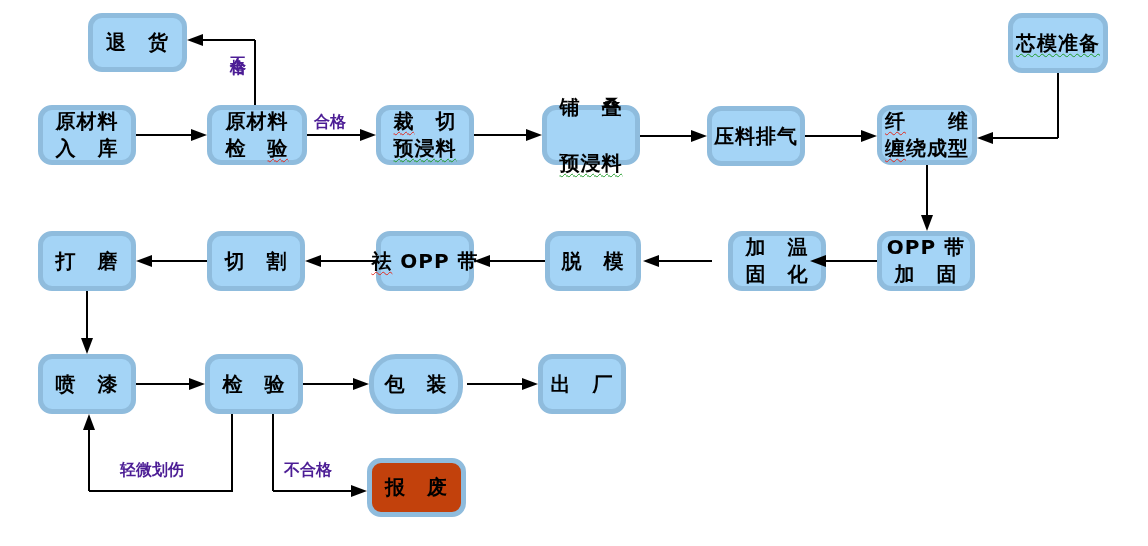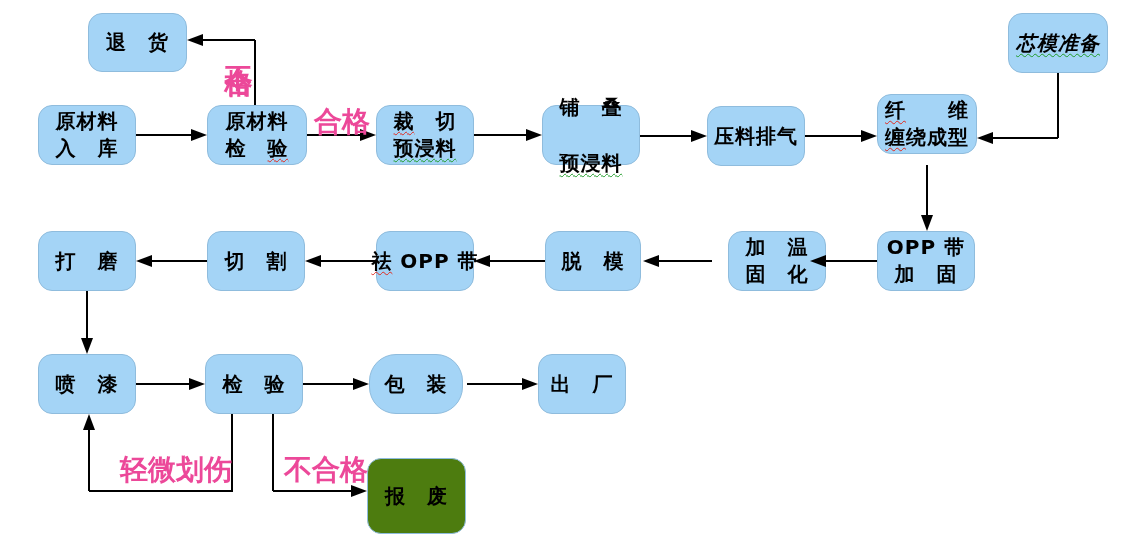--- a/index.html
+++ b/index.html
@@ -12,21 +12,21 @@
     width: 1148px;
     height: 546px;
     background: #ffffff;
     overflow: hidden;
     font-family: "DejaVu Sans", "Liberation Sans", sans-serif;
   }
   .node {
     position: absolute;
     box-sizing: border-box;
     border-radius: 14px;
-    border: 1px solid #6d28d9;
+    border: 5px solid #6d28d9;
     display: flex;
     flex-direction: column;
     align-items: center;
     justify-content: center;
     font-weight: bold;
     font-size: 20px;
     color: #000000;
     letter-spacing: 1px;
     text-align: center;
   }
@@ -57,39 +57,39 @@
     width: 0;
     height: 0;
   }
   .ahead-right { border-top: 6px solid transparent; border-bottom: 6px solid transparent; border-left: 16px solid #000; }
   .ahead-left  { border-top: 6px solid transparent; border-bottom: 6px solid transparent; border-right: 16px solid #000; }
   .ahead-down  { border-left: 6px solid transparent; border-right: 6px solid transparent; border-top: 16px solid #000; }
   .ahead-up    { border-left: 6px solid transparent; border-right: 6px solid transparent; border-bottom: 16px solid #000; }
   .elabel {
     position: absolute;
     font-weight: bold;
-    font-size: 28px;
-    color: #ec4899;
+    font-size: 16px;
+    color: #4c1d95;
     white-space: pre;
     line-height: 22px;
   }
   .elabel.vertical {
     writing-mode: vertical-rl;
     text-orientation: upright;
     letter-spacing: 1px;
   }
 </style>
 </head>
 <body>
 
 <div id="canvas" class="canvas" style="width: 1148px; height: 546px; background: rgb(255, 255, 255);">
     <div class="node" style="left: 88px; top: 13px; width: 99px; height: 59px; background: rgb(164, 212, 246); border-color: rgb(143, 188, 221);">
       <div class="node-line"><span>退　货</span></div>
     </div>
-    <div class="node" style="left: 1008px; top: 13px; width: 100px; height: 60px; background: rgb(164, 212, 246); border-color: rgb(143, 188, 221); font-style: italic;">
+    <div class="node" style="left: 1008px; top: 13px; width: 100px; height: 60px; background: rgb(164, 212, 246); border-color: rgb(143, 188, 221);">
       <div class="node-line"><span class="sq-green">芯模准备</span></div>
     </div>
     <div class="node" style="left: 38px; top: 105px; width: 98px; height: 60px; background: rgb(164, 212, 246); border-color: rgb(143, 188, 221);">
       <div class="node-line"><span>原材料</span></div>
       <div class="node-line"><span>入　库</span></div>
     </div>
     <div class="node" style="left: 207px; top: 105px; width: 100px; height: 60px; background: rgb(164, 212, 246); border-color: rgb(143, 188, 221);">
       <div class="node-line"><span>原材料</span></div>
       <div class="node-line"><span>检　</span><span class="sq-red">验</span></div>
     </div>
@@ -97,21 +97,21 @@
       <div class="node-line"><span class="sq-red">裁</span><span>　切</span></div>
       <div class="node-line"><span class="sq-green">预浸料</span></div>
     </div>
     <div class="node" style="left: 542px; top: 105px; width: 98px; height: 60px; background: rgb(164, 212, 246); border-color: rgb(143, 188, 221); gap: 29px;">
       <div class="node-line"><span>铺　叠</span></div>
       <div class="node-line"><span class="sq-green">预浸料</span></div>
     </div>
     <div class="node" style="left: 707px; top: 106px; width: 98px; height: 60px; background: rgb(164, 212, 246); border-color: rgb(143, 188, 221);">
       <div class="node-line"><span>压料排气</span></div>
     </div>
-    <div class="node" style="left: 877px; top: 94px; width: 100px; height: 60px; background: rgb(164, 212, 246); border-color: rgb(143, 188, 221);">
+    <div class="node" style="left: 877px; top: 105px; width: 100px; height: 60px; background: rgb(164, 212, 246); border-color: rgb(143, 188, 221);">
       <div class="node-line"><span class="sq-red">纤</span><span>　　维</span></div>
       <div class="node-line"><span class="sq-red">缠</span><span>绕成型</span></div>
     </div>
     <div class="node" style="left: 207px; top: 231px; width: 98px; height: 60px; background: rgb(164, 212, 246); border-color: rgb(143, 188, 221);">
       <div class="node-line"><span>切　割</span></div>
     </div>
     <div class="node" style="left: 38px; top: 231px; width: 98px; height: 60px; background: rgb(164, 212, 246); border-color: rgb(143, 188, 221);">
       <div class="node-line"><span>打　磨</span></div>
     </div>
     <div class="node" style="left: 376px; top: 231px; width: 98px; height: 60px; background: rgb(164, 212, 246); border-color: rgb(143, 188, 221);">
@@ -133,21 +133,21 @@
     </div>
     <div class="node" style="left: 205px; top: 354px; width: 98px; height: 60px; background: rgb(164, 212, 246); border-color: rgb(143, 188, 221);">
       <div class="node-line"><span>检　验</span></div>
     </div>
     <div class="node" style="left: 369px; top: 354px; width: 94px; height: 60px; background: rgb(164, 212, 246); border-color: rgb(143, 188, 221); border-radius: 27px;">
       <div class="node-line"><span>包　装</span></div>
     </div>
     <div class="node" style="left: 538px; top: 354px; width: 88px; height: 60px; background: rgb(164, 212, 246); border-color: rgb(143, 188, 221);">
       <div class="node-line"><span>出　厂</span></div>
     </div>
-    <div class="node" style="left: 367px; top: 458px; width: 99px; height: 76px; background: #4d7c0f; border-color: rgb(143, 188, 221);">
+    <div class="node" style="left: 367px; top: 458px; width: 99px; height: 59px; background: #c2410c; border-color: rgb(143, 188, 221);">
       <div class="node-line"><span>报　废</span></div>
     </div>
     <div class="seg" style="background: rgb(0, 0, 0); left: 136px; top: 134px; width: 57px; height: 2px;"></div>
     <div class="ahead ahead-right" style="left: 191px; top: 129px;"></div>
     <div class="seg" style="background: rgb(0, 0, 0); left: 254px; top: 40px; width: 2px; height: 65px;"></div>
     <div class="seg" style="background: rgb(0, 0, 0); left: 201px; top: 39px; width: 54px; height: 2px;"></div>
     <div class="ahead ahead-left" style="left: 187px; top: 34px;"></div>
     <div class="seg" style="background: rgb(0, 0, 0); left: 307px; top: 134px; width: 55px; height: 2px;"></div>
     <div class="ahead ahead-right" style="left: 360px; top: 129px;"></div>
     <div class="seg" style="background: rgb(0, 0, 0); left: 474px; top: 134px; width: 54px; height: 2px;"></div>

